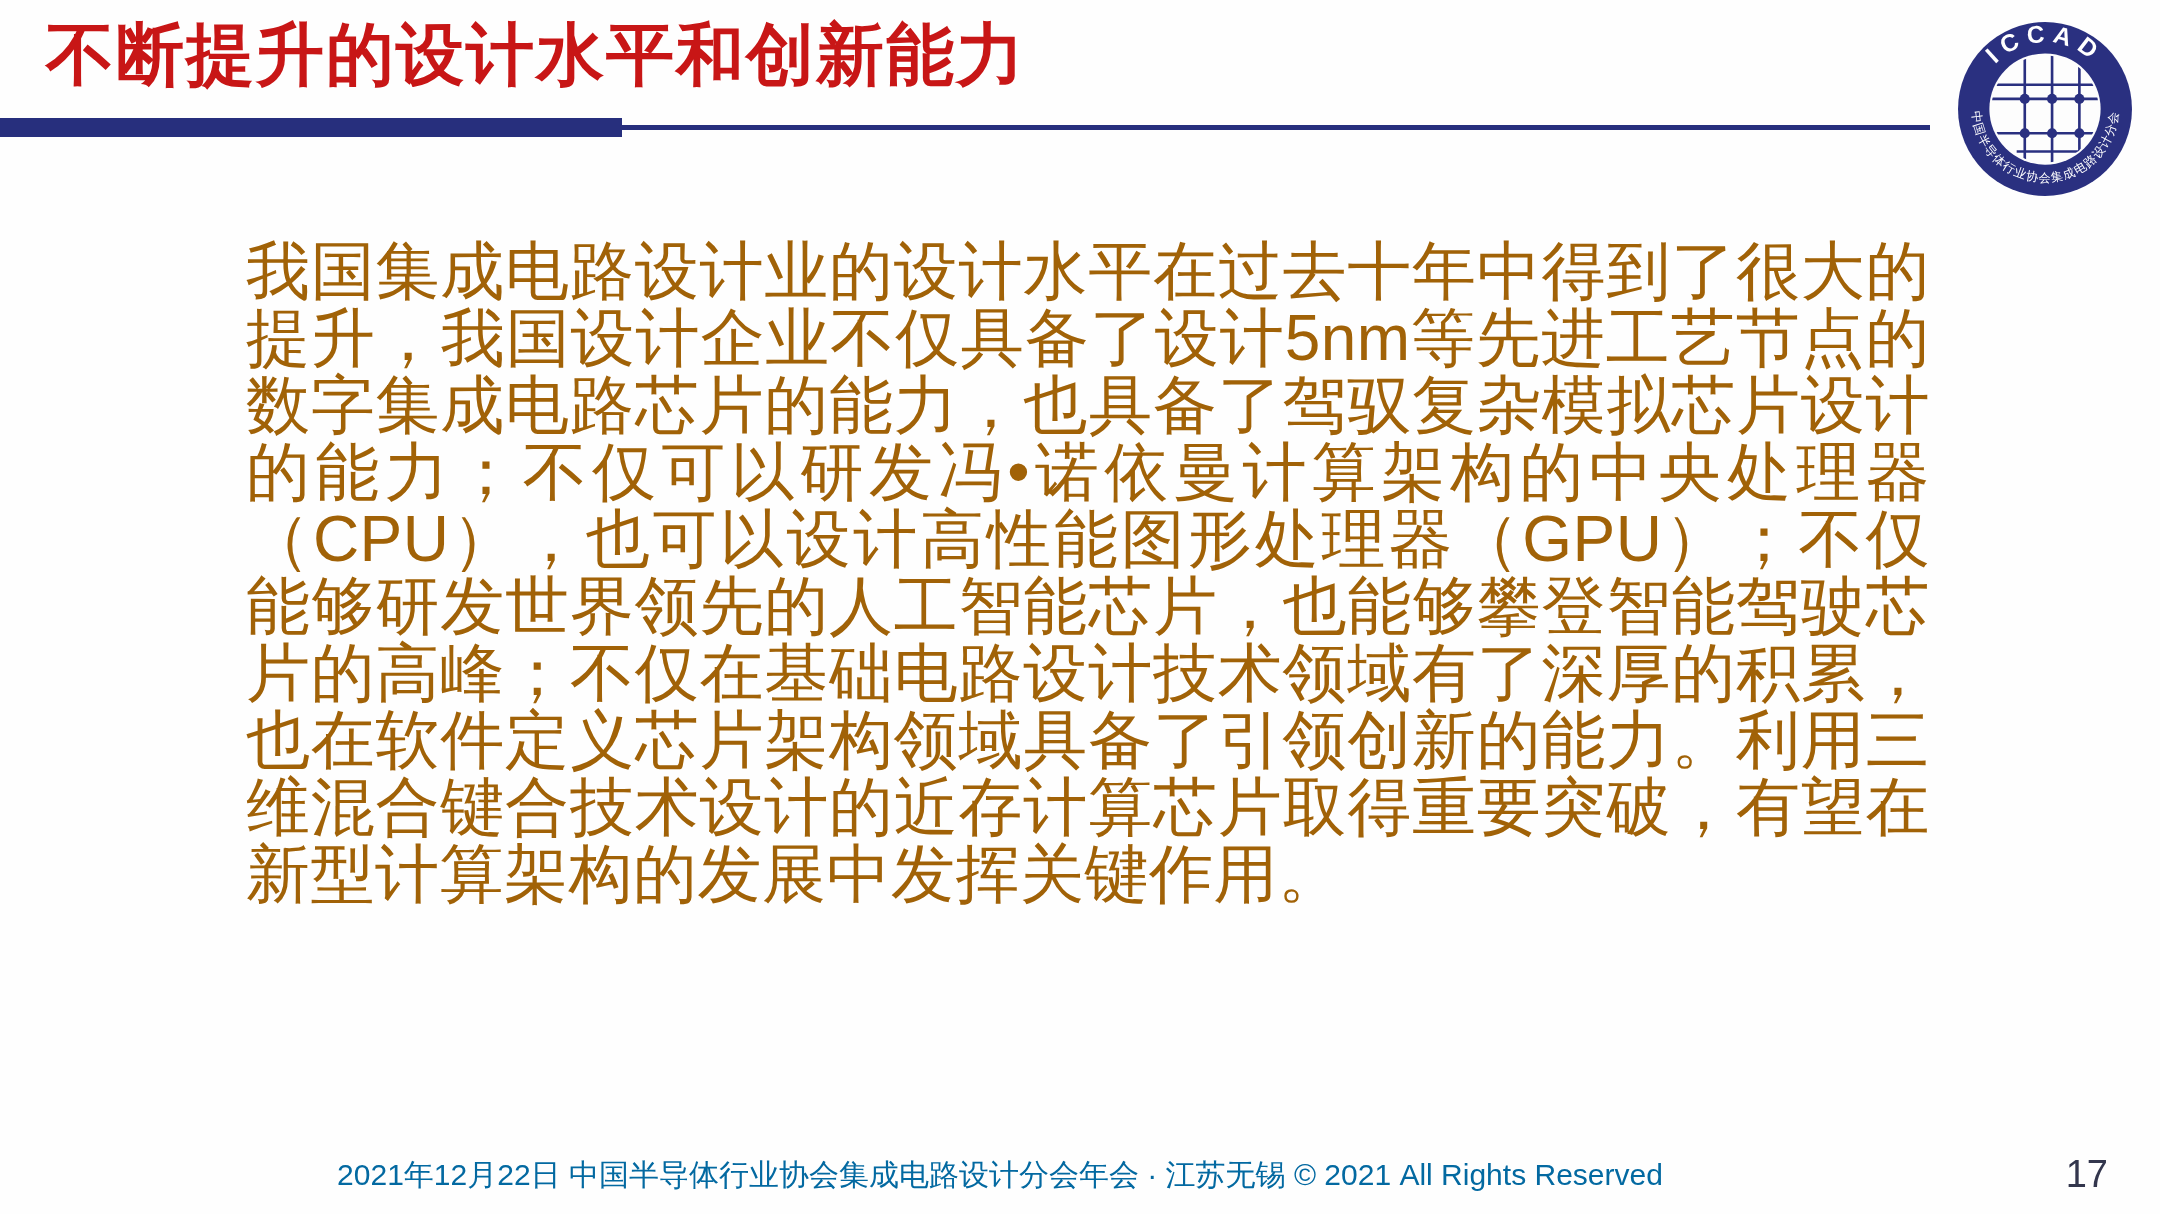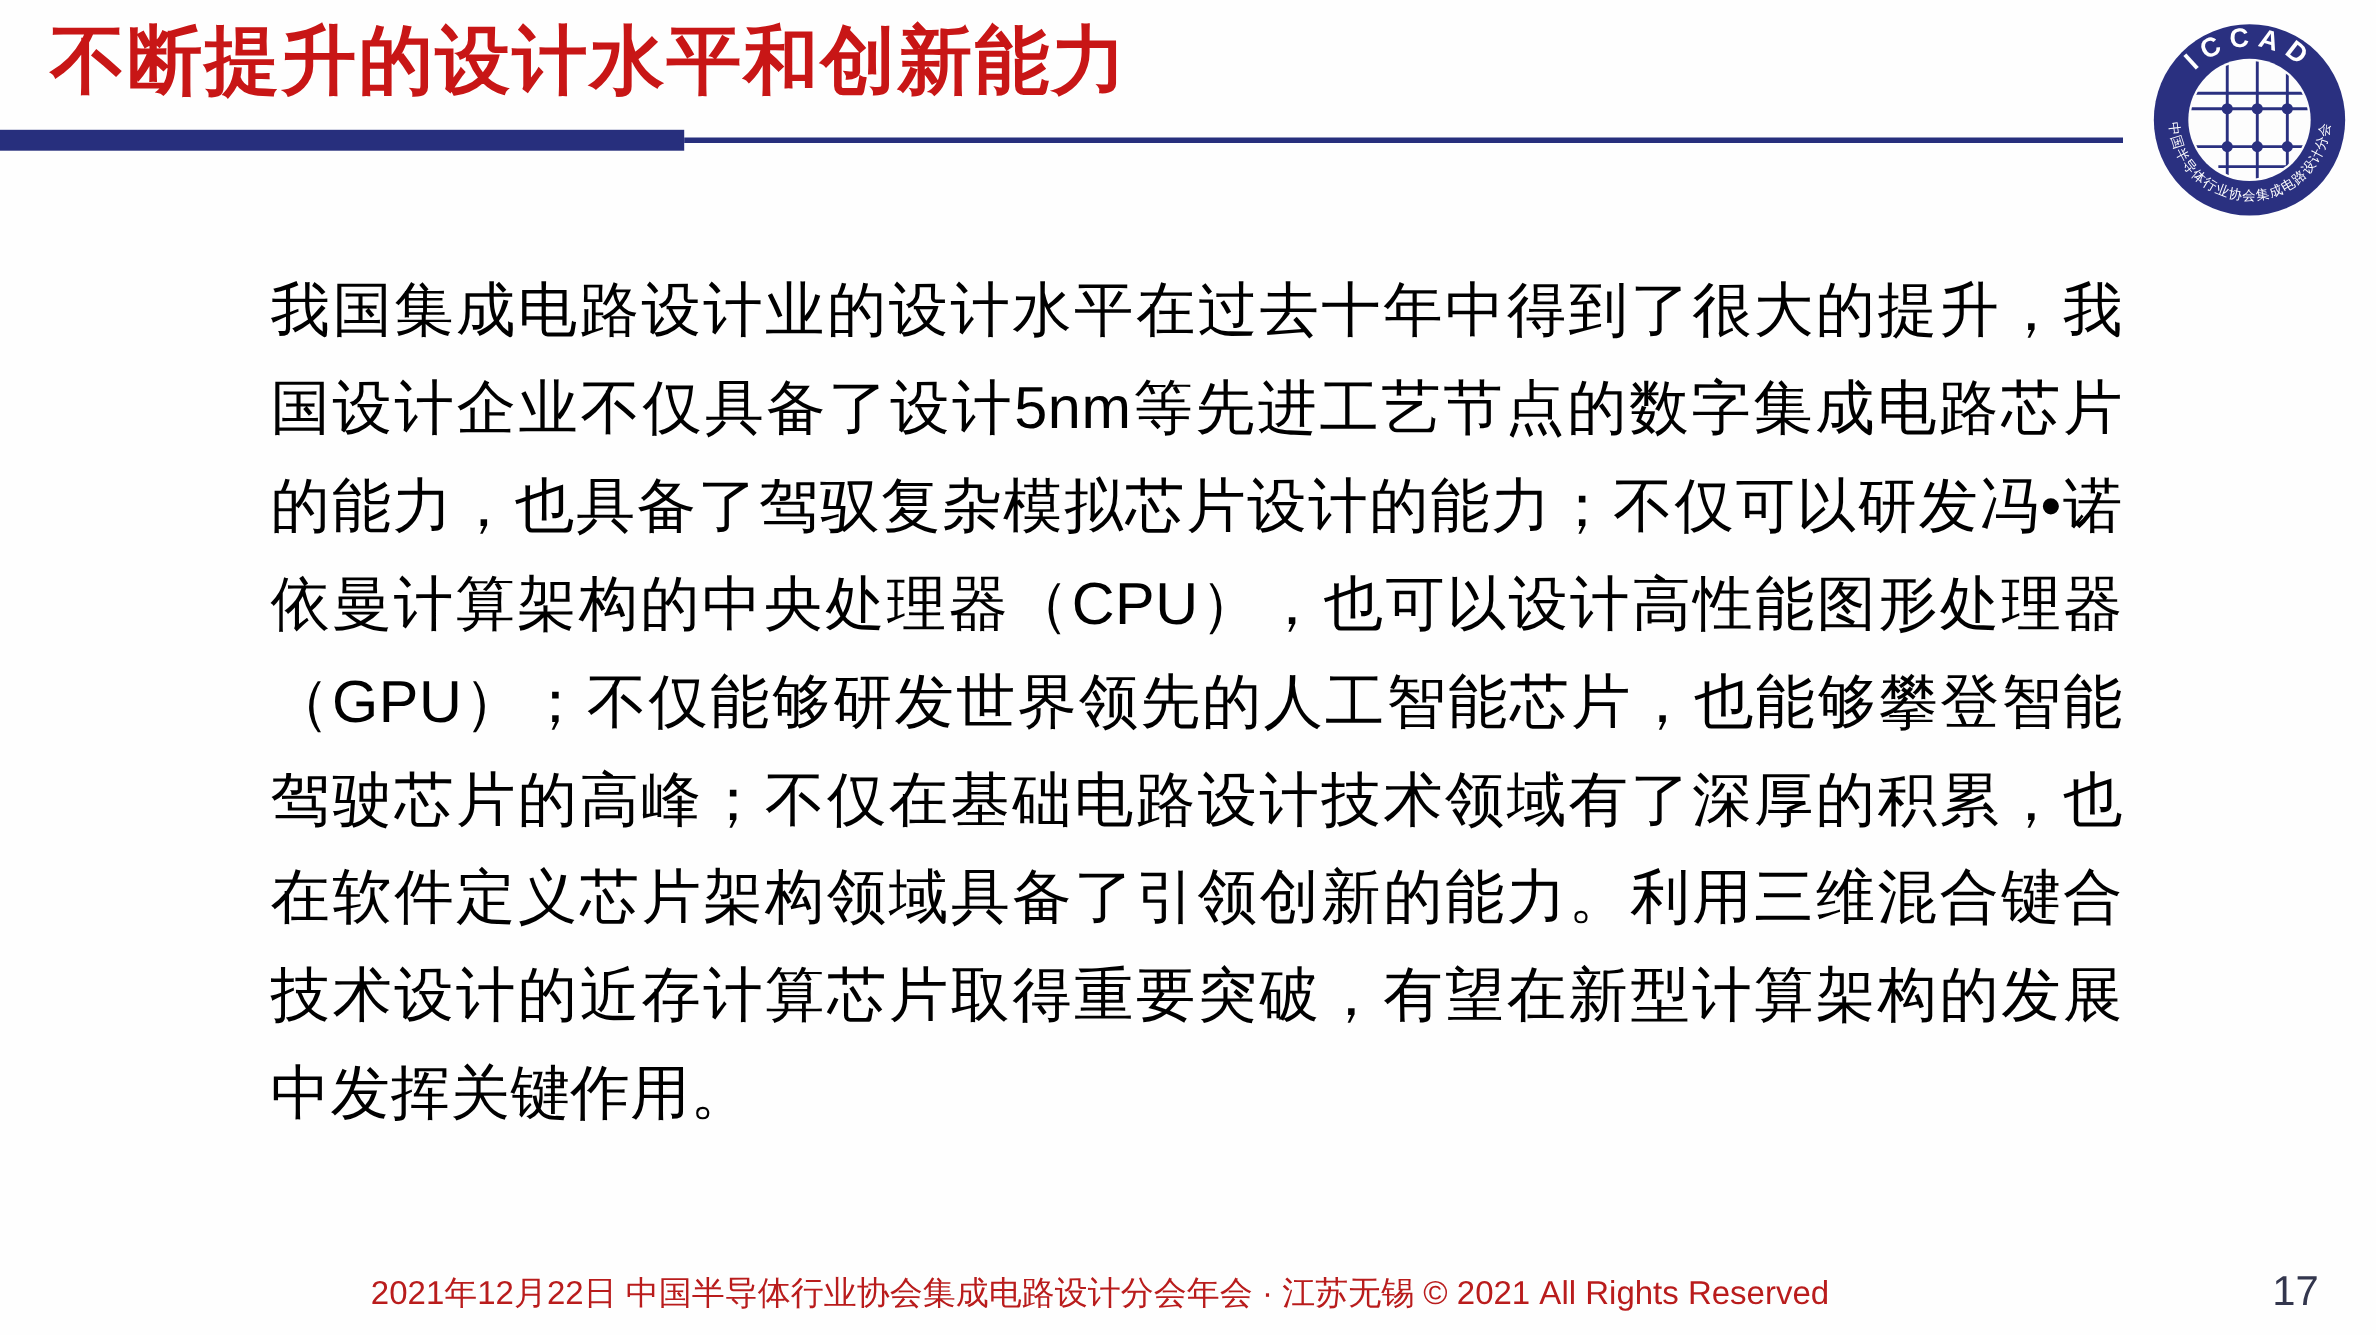--- a/index.html
+++ b/index.html
@@ -43,34 +43,34 @@
     left: 1956px;
     top: 20px;
     width: 178px;
     height: 178px;
   }
   .body-paragraph {
     position: absolute;
     left: 246px;
     top: 238px;
     width: 1684px;
-    font-size: 54px;
-    line-height: 89px;
-    color: #000000;
+    font-size: 64px;
+    line-height: 67px;
+    color: #a16207;
     text-align: justify;
     letter-spacing: 0.5px;
   }
   .footer-text {
     position: absolute;
     left: 0;
     right: 160px;
     bottom: 18px;
     text-align: center;
     font-size: 30px;
-    color: #b91c1c;
+    color: #0369a1;
     white-space: nowrap;
     margin-top: 39px;
   }
   .page-number {
     position: absolute;
     right: 52px;
     bottom: 18px;
     font-size: 38px;
     color: #33364d;
   }

